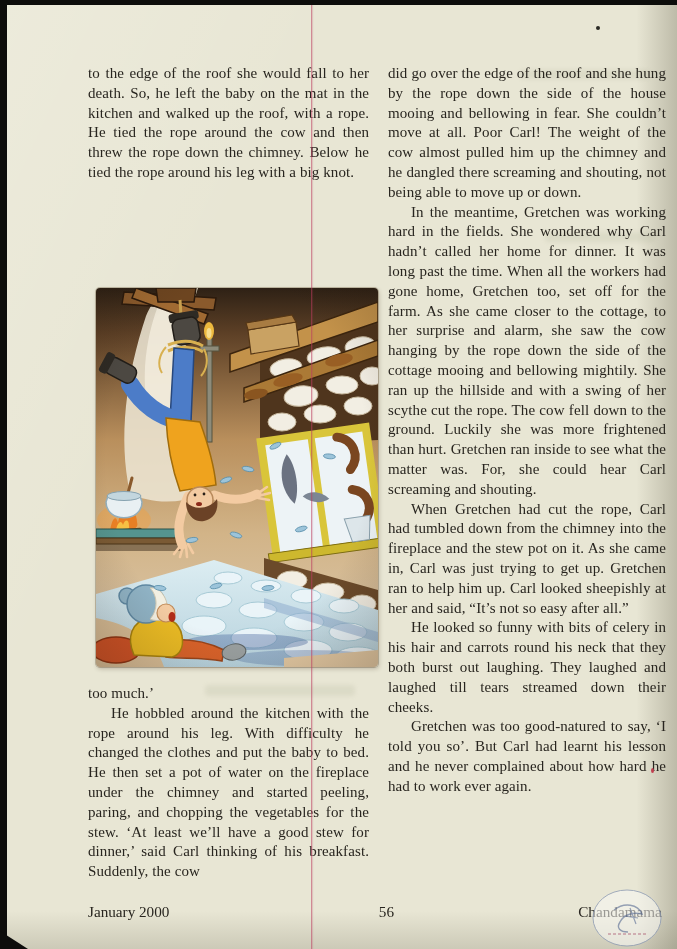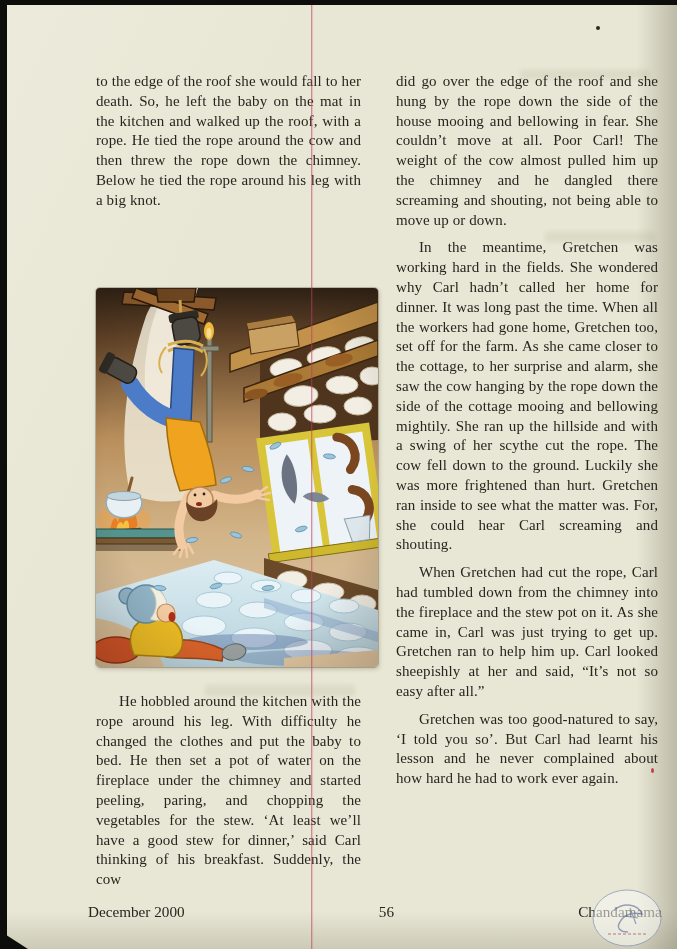--- a/index.html
+++ b/index.html
@@ -17,21 +17,21 @@
       #e8e6d4;
   }
   .edge-top{position:absolute;left:0;top:0;width:677px;height:5px;background:#0d0d0b;z-index:80}
   .edge-left{position:absolute;left:0;top:0;width:7px;height:949px;background:#0d0d0b;z-index:80}
   .corner-wedge{position:absolute;left:0;bottom:0;width:0;height:0;
     border-bottom:18px solid #0d0d0b;border-right:28px solid transparent;z-index:81}
   .fold-line{position:absolute;left:311px;top:0;width:1px;height:949px;
     background:rgba(188,60,94,.55);box-shadow:1px 0 1px rgba(188,60,94,.25);z-index:60}
   .smudge{position:absolute;background:rgba(128,138,104,.12);filter:blur(2px);border-radius:4px;z-index:1}
 
-  p{margin:8px;font-size:15px;line-height:19.8px;text-align:justify;color:#28251f;
+  p{margin:0;font-size:15px;line-height:19.8px;text-align:justify;color:#28251f;
     letter-spacing:.1px}
   p.indent{text-indent:23px}
   .col{position:absolute;z-index:5}
   #colLeftTop{left:88px;top:64px;width:281px}
   #colLeftBottom{left:88px;top:684px;width:281px}
   #colRight{left:388px;top:64px;width:278px}
 
   .illus{position:absolute;left:96px;top:288px;width:282px;height:379px;z-index:4;
     border-radius:4px;overflow:hidden;
     box-shadow:0 0 0 1px rgba(110,92,62,.35), 1px 2px 4px rgba(60,40,20,.25)}
@@ -238,31 +238,33 @@
         <ellipse cx="120" cy="298" rx="6" ry="2.4" transform="rotate(-14 120 298)"></ellipse>
         <ellipse cx="64" cy="300" rx="6" ry="2.4" transform="rotate(8 64 300)"></ellipse>
         <ellipse cx="172" cy="300" rx="6" ry="2.4" transform="rotate(-6 172 300)"></ellipse>
       </g>
 
       <rect width="282" height="379" fill="url(#vig)"></rect>
     </svg>
   </div>
 
   <div id="colLeftBottom" class="col">
+    <p>too much.’</p>
     <p class="indent">He hobbled around the kitchen with the rope around his leg. With difficulty he changed the clothes and put the baby to bed. He then set a pot of water on the fireplace under the chimney and started peeling, paring, and chopping the vegetables for the stew. ‘At least we’ll have a good stew for dinner,’ said Carl thinking of his breakfast. Suddenly, the cow</p>
   </div>
 
   <div id="colRight" class="col">
     <p>did go over the edge of the roof and she hung by the rope down the side of the house mooing and bellowing in fear. She couldn’t move at all. Poor Carl! The weight of the cow almost pulled him up the chimney and he dangled there screaming and shouting, not being able to move up or down.</p>
     <p class="indent">In the meantime, Gretchen was working hard in the fields. She wondered why Carl hadn’t called her home for dinner. It was long past the time. When all the workers had gone home, Gretchen too, set off for the farm. As she came closer to the cottage, to her surprise and alarm, she saw the cow hanging by the rope down the side of the cottage mooing and bellowing mightily. She ran up the hillside and with a swing of her scythe cut the rope. The cow fell down to the ground. Luckily she was more frightened than hurt. Gretchen ran inside to see what the matter was. For, she could hear Carl screaming and shouting.</p>
     <p class="indent">When Gretchen had cut the rope, Carl had tumbled down from the chimney into the fireplace and the stew pot on it. As she came in, Carl was just trying to get up. Gretchen ran to help him up. Carl looked sheepishly at her and said, “It’s not so easy after all.”</p>
+    <p class="indent">He looked so funny with bits of celery in his hair and carrots round his neck that they both burst out laughing. They laughed and laughed till tears streamed down their cheeks.</p>
     <p class="indent">Gretchen was too good-natured to say, ‘I told you so’. But Carl had learnt his lesson and he never complained about how hard he had to work ever again.</p>
   </div>
 
-  <span id="footDate" class="footer-item">December 2000</span>
+  <span id="footDate" class="footer-item">January 2000</span>
   <span id="footPage" class="footer-item">56</span>
   <span id="footMag" class="footer-item">Chandamama</span>
 
   <div class="watermark">
     <svg width="74" height="60" viewBox="0 0 74 60" xmlns="http://www.w3.org/2000/svg">
       <ellipse cx="37" cy="30" rx="34" ry="28" fill="rgba(250,250,245,0.70)" stroke="#8c9ab4" stroke-width="1"></ellipse>
       <path d="M24,22 C34,14 48,16 52,26 C44,24 34,26 30,34 C26,40 30,44 38,44" fill="none" stroke="#7d8cab" stroke-width="1.4"></path>
       <path d="M40,20 L46,36 M34,28 L48,30" stroke="#7d8cab" stroke-width="1.2"></path>
       <path d="M18,46 L56,46" stroke="#b05a74" stroke-width="1.2" stroke-dasharray="3 2"></path>
     </svg>

